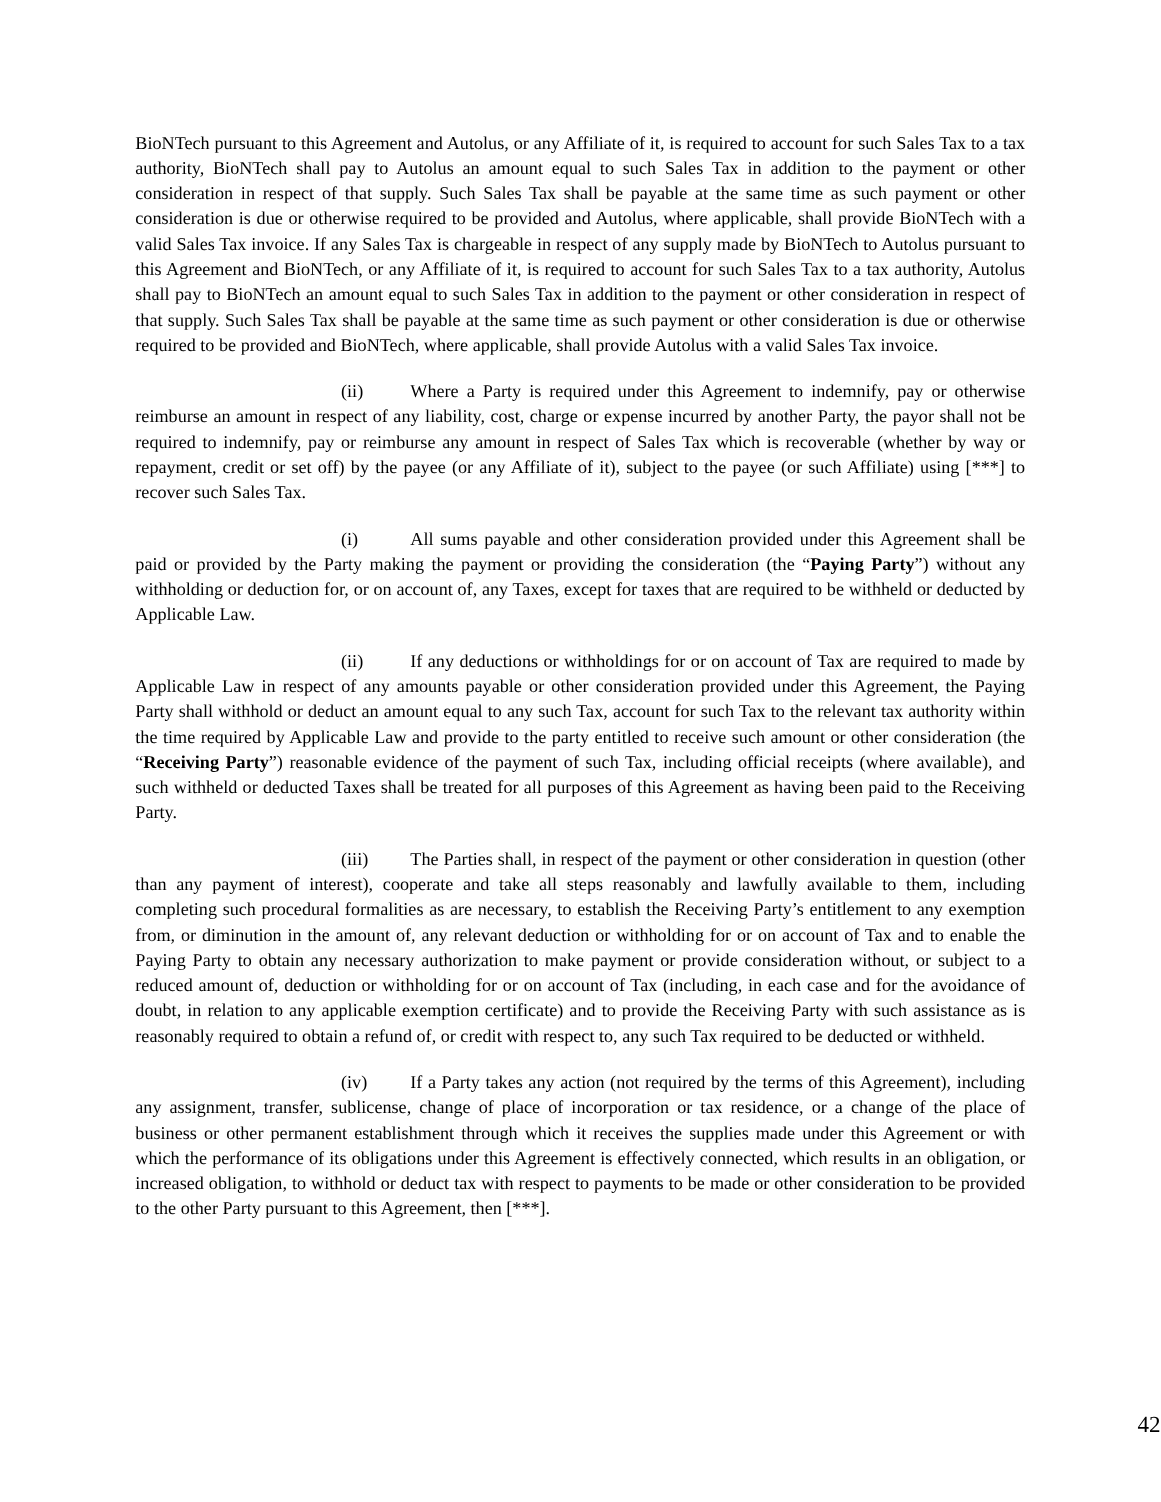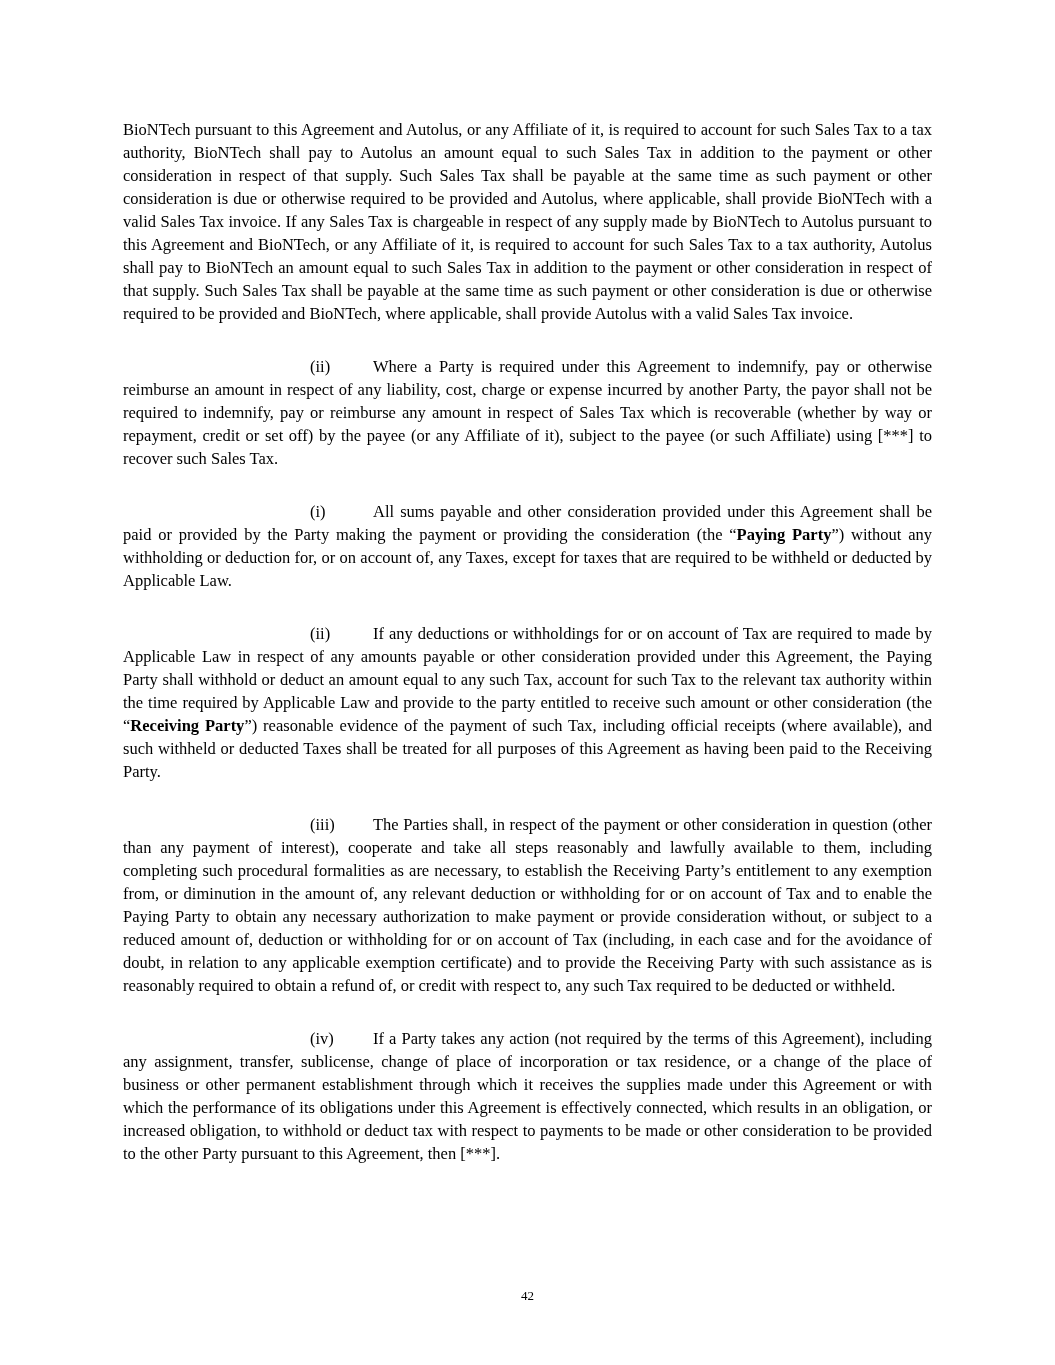--- a/index.html
+++ b/index.html
@@ -23,21 +23,21 @@
     position: absolute;
     top: 118px;
     left: 123px;
     width: 809px;
   }
   p.para {
     margin: 0;
     text-align: justify;
   }
   p.para + p.para {
-    margin-top: 30px;
+    margin-top: 19px;
   }
   
   p.num {
     text-indent: 187px;
   }
   p.num .num-label {
     display: inline-block;
     width: 63px;
     text-indent: 0;
   }
@@ -51,22 +51,22 @@
     text-indent: 0;
   }
   .bold {
     font-weight: bold;
   }
   .footer {
     position: absolute;
     bottom: 58px;
     left: 0;
     width: 100%;
-    text-align: center;
-    font-size: 13px;
+    text-align: right;
+    font-size: 21px;
   }
 </style>
 </head>
 <body>
 
 <div class="page">
   <div class="content">
 
     <p class="para first"><span>BioNTech pursuant to this Agreement and Autolus, or any Affiliate of it, is required to account for such Sales Tax to a tax authority, BioNTech shall pay to Autolus an amount equal to such Sales Tax in addition to the payment or other consideration in respect of that supply. Such Sales Tax shall be payable at the same time as such payment or other consideration is due or otherwise required to be provided and Autolus, where applicable, shall provide BioNTech with a valid Sales Tax invoice. If any Sales Tax is chargeable in respect of any supply made by BioNTech to Autolus pursuant to this Agreement and BioNTech, or any Affiliate of it, is required to account for such Sales Tax to a tax authority, Autolus shall pay to BioNTech an amount equal to such Sales Tax in addition to the payment or other consideration in respect of that supply. Such Sales Tax shall be payable at the same time as such payment or other consideration is due or otherwise required to be provided and BioNTech, where applicable, shall provide Autolus with a valid Sales Tax invoice.</span></p>
 

